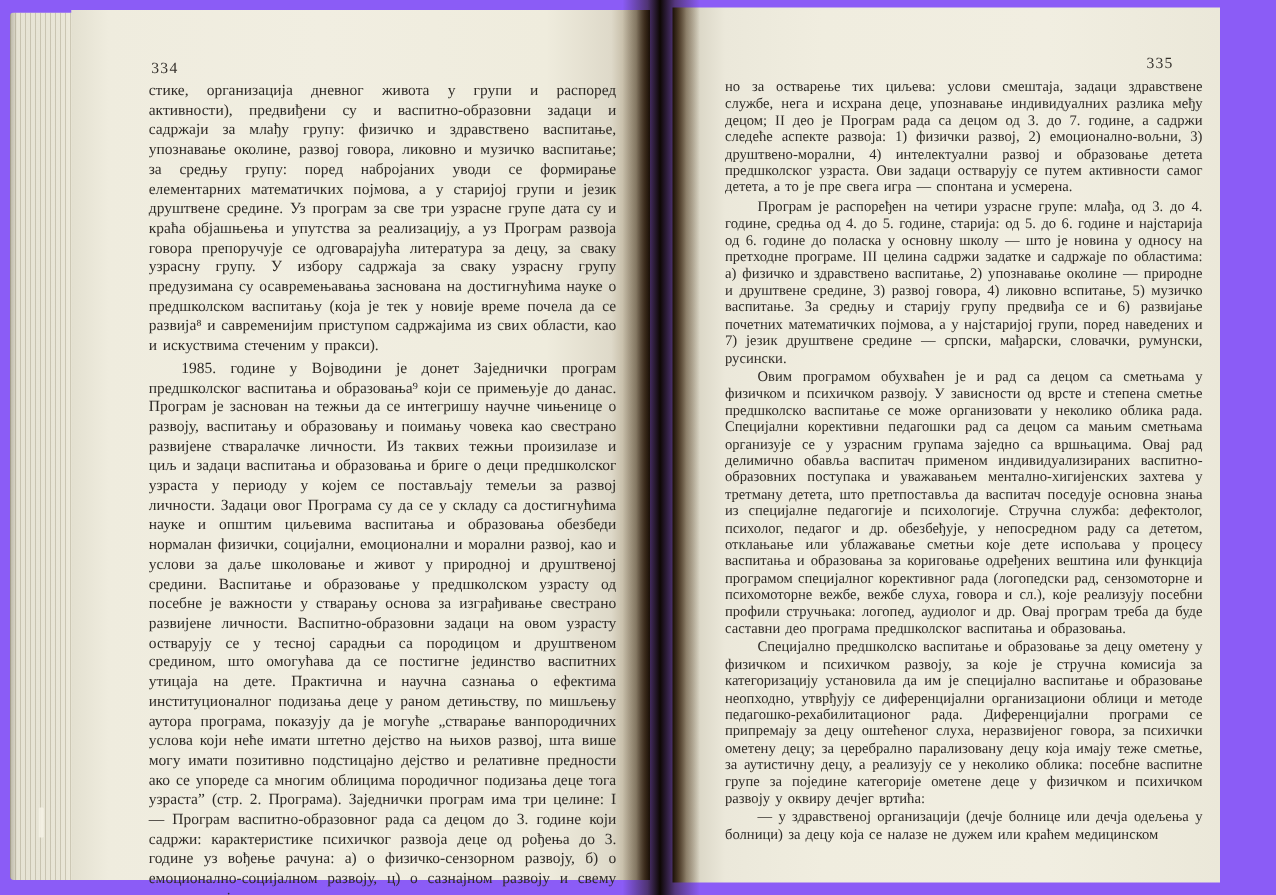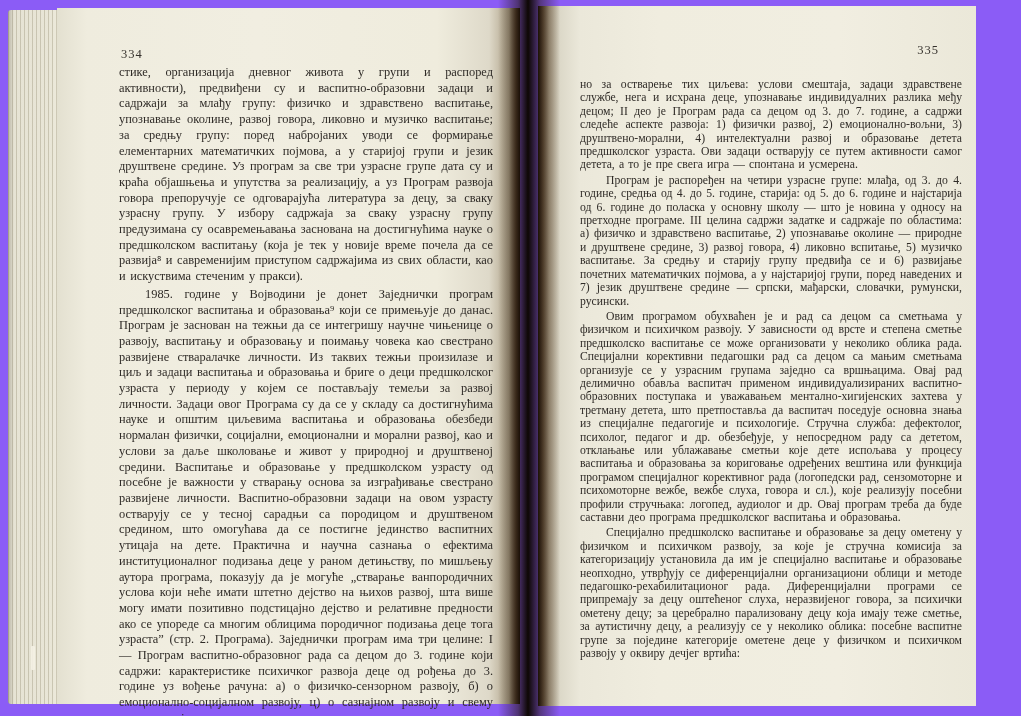--- a/index.html
+++ b/index.html
@@ -39,21 +39,21 @@
     pointer-events:none;
   }
   .pagenum {
     position:absolute; font-size:12.5px; color:#35312c; letter-spacing:1px;
   }
   .pagenum-left { left:121px; top:47px; }
   .pagenum-right { left:900px; top:43px; width:56px; text-align:center; }
 
   .text-block { position:absolute; color:#2f2b27; text-align:justify; }
   .left-text  { left:117px; top:63px;  width:378px; font-size:12.4px; line-height:15.7px; word-spacing:1.4px; }
-  .right-text { left:578px; top:76px;  width:386px; font-size:11.7px; line-height:13.4px; word-spacing:1.2px; }
+  .right-text { left:578px; top:61px;  width:386px; font-size:11.7px; line-height:13.4px; word-spacing:1.2px; }
 
   .para { margin:2px; text-indent:26px; }
   .para.cont { text-indent:0; }
   .para.bullet { margin-top:2px; }
 
   .fn-rule {
     width:96px; height:1px; background:#45403a; margin:9px 0 6px 0;
   }
 
   .edge-mark {
@@ -82,15 +82,16 @@
 
     <div class="fn-rule"></div>
 
   </div>
 
   <div class="text-block right-text">
     <p class="para cont">но за остварење тих циљева: услови смештаја, задаци здравствене службе, нега и исхрана деце, упознавање индивидуалних разлика међу децом; II део је Програм рада са децом од 3. до 7. године, а садржи следеће аспекте развоја: 1) физички развој, 2) емоционално-вољни, 3) друштвено-морални, 4) интелектуални развој и образовање детета предшколског узраста. Ови задаци остварују се путем активности самог детета, а то је пре свега игра — спонтана и усмерена.</p>
     <p class="para">Програм је распоређен на четири узрасне групе: млађа, од 3. до 4. године, средња од 4. до 5. године, старија: од 5. до 6. године и најстарија од 6. године до поласка у основну школу — што је новина у односу на претходне програме. III целина садржи задатке и садржаје по областима: а) физичко и здравствено васпитање, 2) упознавање околине — природне и друштвене средине, 3) развој говора, 4) ликовно вспитање, 5) музичко васпитање. За средњу и старију групу предвиђа се и 6) развијање почетних математичких појмова, а у најстаријој групи, поред наведених и 7) језик друштвене средине — српски, мађарски, словачки, румунски, русински.</p>
     <p class="para">Овим програмом обухваћен је и рад са децом са сметњама у физичком и психичком развоју. У зависности од врсте и степена сметње предшколско васпитање се може организовати у неколико облика рада. Специјални корективни педагошки рад са децом са мањим сметњама организује се у узрасним групама заједно са вршњацима. Овај рад делимично обавља васпитач применом индивидуализираних васпитно-образовних поступака и уважавањем ментално-хигијенских захтева у третману детета, што претпоставља да васпитач поседује основна знања из специјалне педагогије и психологије. Стручна служба: дефектолог, психолог, педагог и др. обезбеђује, у непосредном раду са дететом, отклањање или ублажавање сметњи које дете испољава у процесу васпитања и образовања за кориговање одређених вештина или функција програмом специјалног корективног рада (логопедски рад, сензомоторне и психомоторне вежбе, вежбе слуха, говора и сл.), које реализују посебни профили стручњака: логопед, аудиолог и др. Овај програм треба да буде саставни део програма предшколског васпитања и образовања.</p>
     <p class="para">Специјално предшколско васпитање и образовање за децу ометену у физичком и психичком развоју, за које је стручна комисија за категоризацију установила да им је специјално васпитање и образовање неопходно, утврђују се диференцијални организациони облици и методе педагошко-рехабилитационог рада. Диференцијални програми се припремају за децу оштећеног слуха, неразвијеног говора, за психички ометену децу; за церебрално парализовану децу која имају теже сметње, за аутистичну децу, а реализују се у неколико облика: посебне васпитне групе за поједине категорије ометене деце у физичком и психичком развоју у оквиру дечјег вртића:</p>
+    <p class="para bullet">— у здравственој организацији (дечје болнице или дечја одељења у болници) за децу која се налазе не дужем или краћем медицинском</p>
   </div>
 
 </div>
 
 </body></html>

